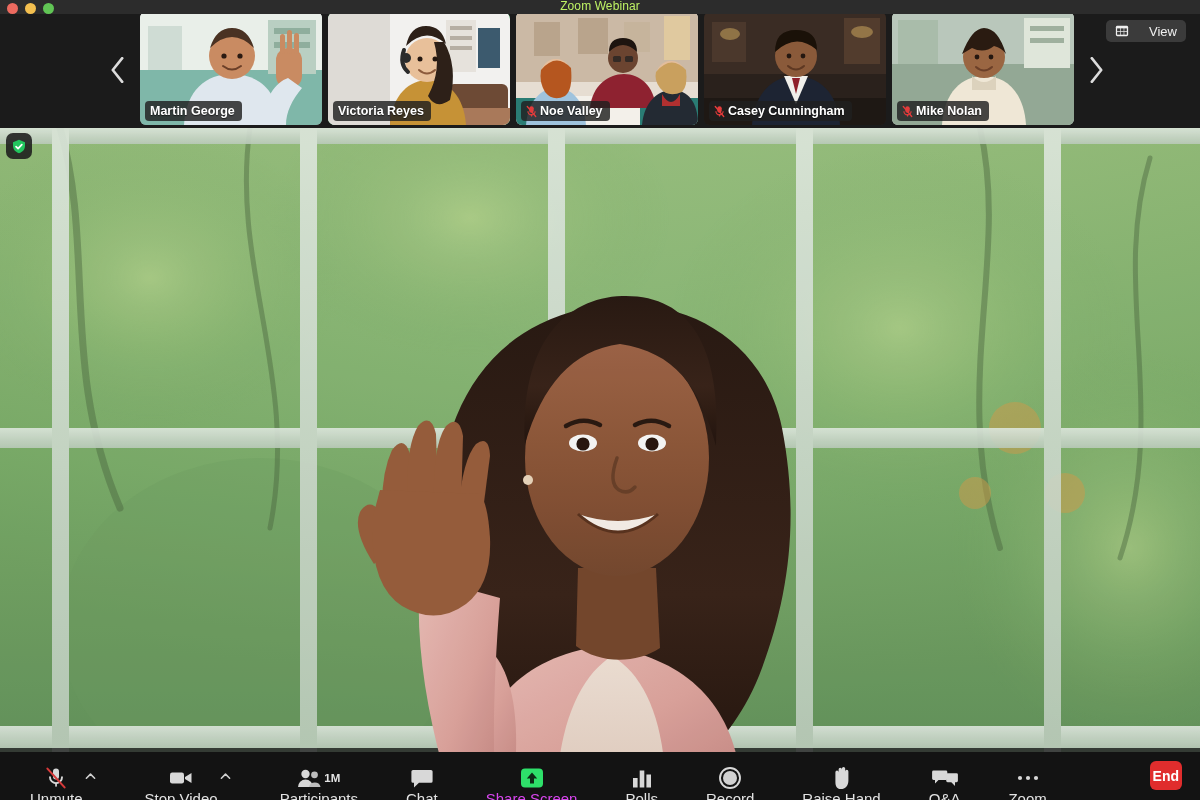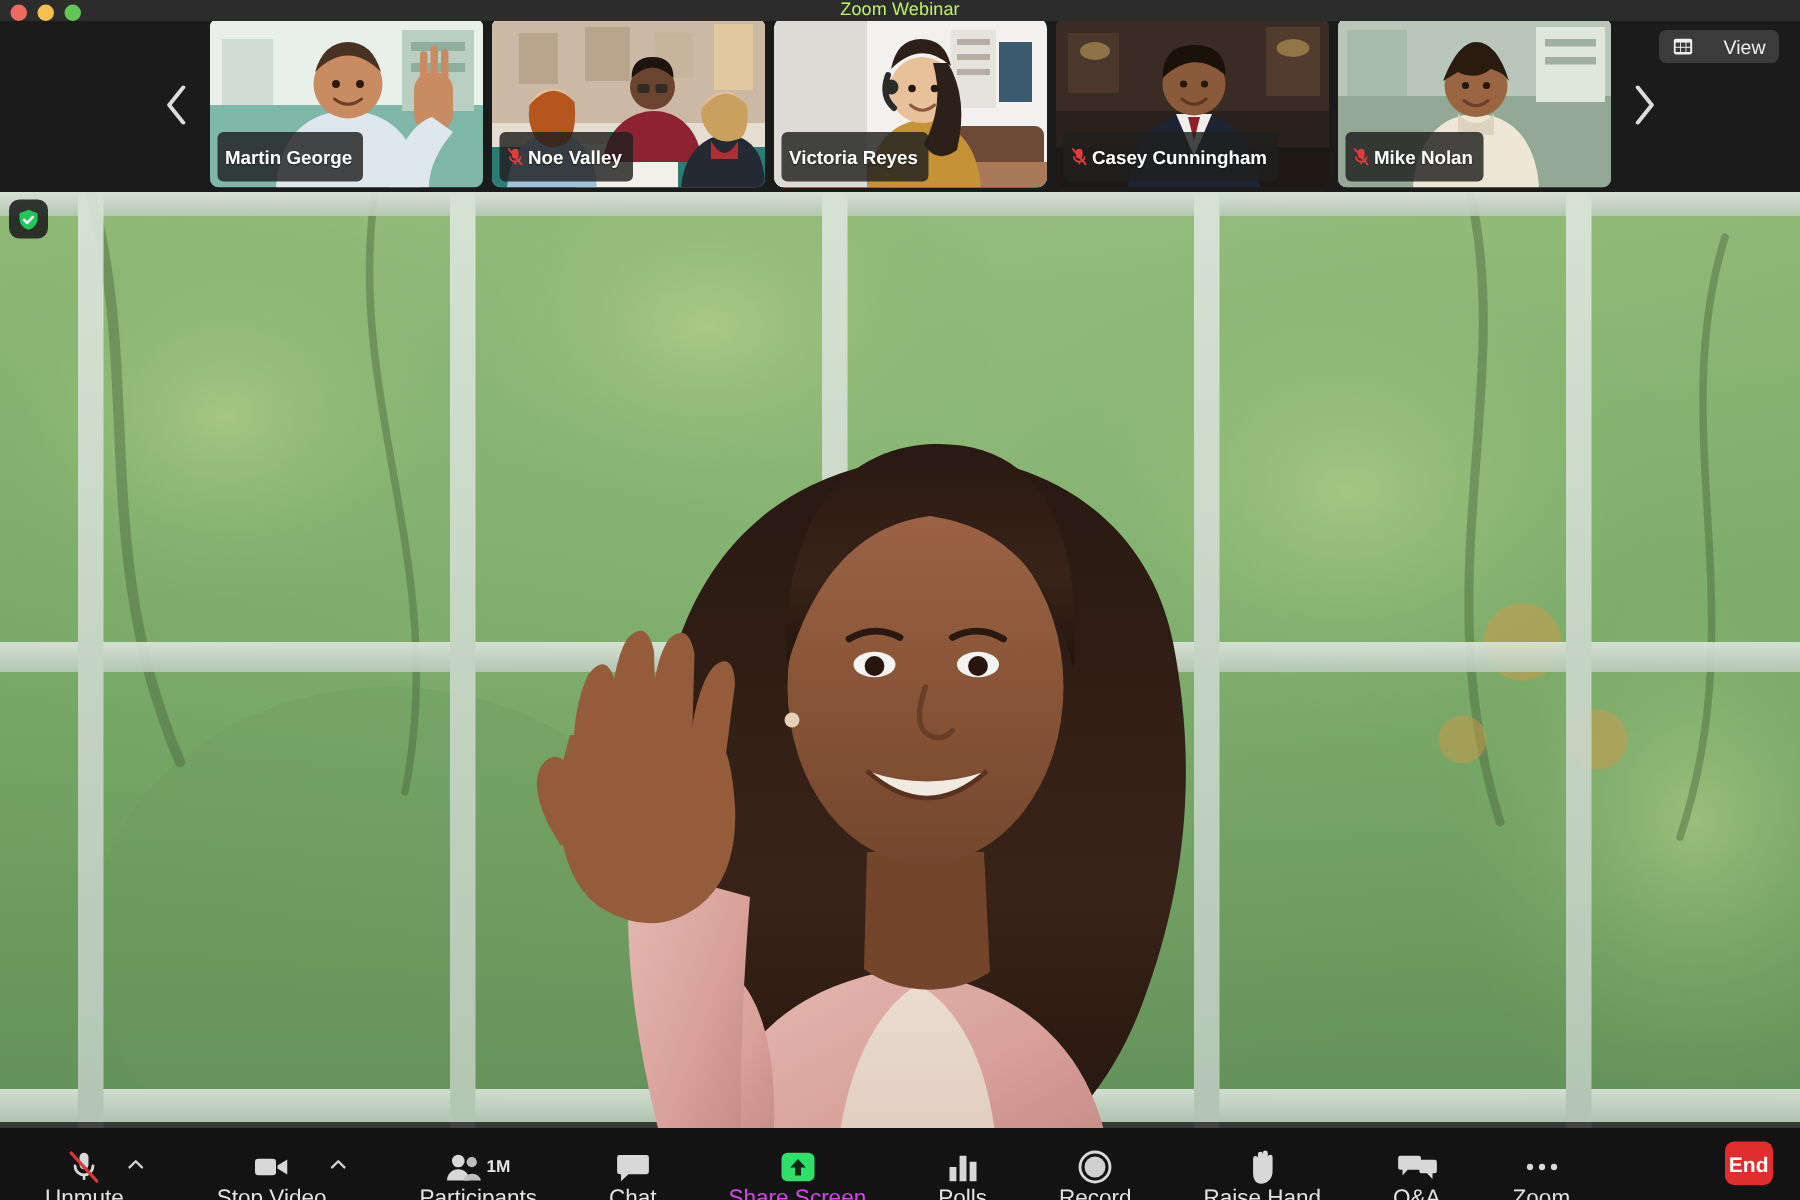--- a/index.html
+++ b/index.html
@@ -26,21 +26,21 @@
   .nav-arrow { width:45px; height:116px; display:flex; align-items:center;
     justify-content:center; color:#d8d8d8; flex:0 0 auto; }
   .nav-arrow svg { width:15px; height:26px; }
   .nav-left { margin-left:95px; }
   .tiles { display:flex; gap:6px; flex:0 0 auto; }
 
   .tile { position:relative; width:182px; height:113px; border-radius:6px;
     overflow:hidden; background:#222; flex:0 0 auto; }
   .tile.active { outline:3px solid #20c659; outline-offset:-3px; border-radius:7px; }
   .tile .scene { position:absolute; inset:0; }
-  .namechip { position:absolute; left:5px; bottom:4px; max-width:170px; height:33px;
+  .namechip { position:absolute; left:5px; bottom:4px; max-width:170px; height:20px;
     display:flex; align-items:center; gap:3px; padding:0 7px 0 5px;
     background:rgba(32,32,32,.82); border-radius:4px; }
   .namechip .nm { font-size:12.5px; color:#fff; font-weight:700; white-space:nowrap;
     text-shadow:0 1px 1px rgba(0,0,0,.6); }
   .mutedot { width:11px; height:13px; flex:0 0 auto; }
 
   
   .stage { position:absolute; top:128px; left:0; width:1200px; height:672px;
     overflow:hidden; background:#79a070; }
   .stage-scene { position:absolute; inset:0; }
@@ -245,57 +245,20 @@
               <rect x="147" y="18" width="5" height="24" rx="2.5"></rect>
               <rect x="154" y="21" width="5" height="21" rx="2.5"></rect>
             </g>
             <path d="M120 113 C 124 86, 136 70, 148 66 L 162 76 C 152 88, 146 100, 146 113 Z" fill="#dfe7ee"></path>
           </svg>
           <div class="namechip">
             <span class="nm">Martin George</span>
           </div>
         </div>
 
-        <div class="tile">
-          <svg class="scene" viewBox="0 0 182 113" preserveAspectRatio="xMidYMid slice">
-            <rect width="182" height="113" fill="#e6ddd2"></rect>
-            <rect x="0" y="0" width="182" height="70" fill="#cbb9a5"></rect>
-            <rect x="18" y="10" width="26" height="34" fill="#b9a48c"></rect>
-            <rect x="62" y="6" width="30" height="36" fill="#b9a48c"></rect>
-            <rect x="108" y="10" width="26" height="30" fill="#c6b49c"></rect>
-            <rect x="148" y="4" width="26" height="44" fill="#e0c99f"></rect>
-            <rect x="0" y="86" width="182" height="27" fill="#2a7c74"></rect>
-            <rect x="56" y="84" width="68" height="29" fill="#f3f0ea"></rect>
-
-            <path d="M10 113 C 12 88, 26 76, 40 76 C 56 76, 68 88, 70 113 Z" fill="#9fc3dd"></path>
-            <circle cx="40" cy="62" r="15" fill="#e8bf9c"></circle>
-            <path d="M25 58 q15 -18 30 -2 q2 22 -6 28 q-12 6 -20 -4 q-6 -10 -4 -22 Z" fill="#b5561f"></path>
-
-            <path d="M74 96 C 76 74, 92 62, 108 62 C 124 62, 138 74, 140 96 Z" fill="#8e2230"></path>
-            <circle cx="107" cy="46" r="15" fill="#6b4430"></circle>
-            <path d="M93 40 q14 -14 28 0 q0 -14 -14 -14 q-14 0 -14 14 Z" fill="#1d140f"></path>
-            <rect x="97" y="44" width="8" height="6" rx="1.5" fill="#222" opacity=".75"></rect>
-            <rect x="109" y="44" width="8" height="6" rx="1.5" fill="#222" opacity=".75"></rect>
-
-            <path d="M126 113 C 128 90, 142 78, 156 78 C 172 78, 182 90, 182 113 Z" fill="#232a33"></path>
-            <circle cx="155" cy="64" r="15" fill="#e3bd9c"></circle>
-            <path d="M140 60 q15 -18 30 -2 q2 16 -4 22 q-14 6 -22 -4 q-6 -8 -4 -16 Z" fill="#c9a05e"></path>
-            <path d="M146 82 q9 16 18 0 l 0 12 -18 0 Z" fill="#b03030"></path>
-          </svg>
-          <div class="namechip">
-            <svg class="mutedot" viewBox="0 0 14 16">
-              <rect x="4.2" y="1.2" width="5.6" height="8.4" rx="2.8" fill="#e23b3b"></rect>
-              <path d="M2.4 7.6 a4.6 4.6 0 0 0 9.2 0" stroke="#e23b3b" stroke-width="1.5" fill="none"></path>
-              <rect x="6.3" y="11.4" width="1.5" height="3" fill="#e23b3b"></rect>
-              <path d="M1.6 1.6 L12.4 14.4" stroke="#e23b3b" stroke-width="1.7" stroke-linecap="round"></path>
-            </svg>
-            <span class="nm">Noe Valley</span>
-          </div>
-        </div>
-
         <div class="tile active">
           <svg class="scene" viewBox="0 0 182 113" preserveAspectRatio="xMidYMid slice">
             <rect width="182" height="113" fill="#f2f1ef"></rect>
             <rect x="0" y="0" width="62" height="113" fill="#dedbd6"></rect>
             <rect x="118" y="8" width="30" height="52" fill="#e6e2dc"></rect>
             <rect x="122" y="14" width="22" height="4" fill="#b6aea3"></rect>
             <rect x="122" y="24" width="22" height="4" fill="#b6aea3"></rect>
             <rect x="122" y="34" width="22" height="4" fill="#b6aea3"></rect>
             <rect x="150" y="16" width="22" height="40" fill="#3c5a6e"></rect>
             <rect x="120" y="72" width="60" height="30" rx="6" fill="#6d4a35"></rect>
@@ -305,20 +268,57 @@
             <path d="M116 30 q14 24 6 58 q-14 10 -22 -4 q14 -26 6 -54 Z" fill="#2d2018"></path>
             <path d="M78 34 q20 -20 40 -2 q-4 -18 -20 -18 q-16 0 -20 20 Z" fill="#2d2018"></path>
             <circle cx="92" cy="47" r="2.5" fill="#241710"></circle>
               <circle cx="107" cy="47" r="2.5" fill="#241710"></circle>
             <path d="M91 58 q8 7 16 0" stroke="#8c5a3c" stroke-width="2" fill="none" stroke-linecap="round"></path>
             <path d="M76 38 q-5 14 4 22" stroke="#2b2b2b" stroke-width="4" fill="none" stroke-linecap="round"></path>
             <circle cx="78" cy="46" r="5" fill="#2b2b2b"></circle>
           </svg>
           <div class="namechip">
             <span class="nm">Victoria Reyes</span>
+          </div>
+        </div>
+
+        <div class="tile">
+          <svg class="scene" viewBox="0 0 182 113" preserveAspectRatio="xMidYMid slice">
+            <rect width="182" height="113" fill="#e6ddd2"></rect>
+            <rect x="0" y="0" width="182" height="70" fill="#cbb9a5"></rect>
+            <rect x="18" y="10" width="26" height="34" fill="#b9a48c"></rect>
+            <rect x="62" y="6" width="30" height="36" fill="#b9a48c"></rect>
+            <rect x="108" y="10" width="26" height="30" fill="#c6b49c"></rect>
+            <rect x="148" y="4" width="26" height="44" fill="#e0c99f"></rect>
+            <rect x="0" y="86" width="182" height="27" fill="#2a7c74"></rect>
+            <rect x="56" y="84" width="68" height="29" fill="#f3f0ea"></rect>
+
+            <path d="M10 113 C 12 88, 26 76, 40 76 C 56 76, 68 88, 70 113 Z" fill="#9fc3dd"></path>
+            <circle cx="40" cy="62" r="15" fill="#e8bf9c"></circle>
+            <path d="M25 58 q15 -18 30 -2 q2 22 -6 28 q-12 6 -20 -4 q-6 -10 -4 -22 Z" fill="#b5561f"></path>
+
+            <path d="M74 96 C 76 74, 92 62, 108 62 C 124 62, 138 74, 140 96 Z" fill="#8e2230"></path>
+            <circle cx="107" cy="46" r="15" fill="#6b4430"></circle>
+            <path d="M93 40 q14 -14 28 0 q0 -14 -14 -14 q-14 0 -14 14 Z" fill="#1d140f"></path>
+            <rect x="97" y="44" width="8" height="6" rx="1.5" fill="#222" opacity=".75"></rect>
+            <rect x="109" y="44" width="8" height="6" rx="1.5" fill="#222" opacity=".75"></rect>
+
+            <path d="M126 113 C 128 90, 142 78, 156 78 C 172 78, 182 90, 182 113 Z" fill="#232a33"></path>
+            <circle cx="155" cy="64" r="15" fill="#e3bd9c"></circle>
+            <path d="M140 60 q15 -18 30 -2 q2 16 -4 22 q-14 6 -22 -4 q-6 -8 -4 -16 Z" fill="#c9a05e"></path>
+            <path d="M146 82 q9 16 18 0 l 0 12 -18 0 Z" fill="#b03030"></path>
+          </svg>
+          <div class="namechip">
+            <svg class="mutedot" viewBox="0 0 14 16">
+              <rect x="4.2" y="1.2" width="5.6" height="8.4" rx="2.8" fill="#e23b3b"></rect>
+              <path d="M2.4 7.6 a4.6 4.6 0 0 0 9.2 0" stroke="#e23b3b" stroke-width="1.5" fill="none"></path>
+              <rect x="6.3" y="11.4" width="1.5" height="3" fill="#e23b3b"></rect>
+              <path d="M1.6 1.6 L12.4 14.4" stroke="#e23b3b" stroke-width="1.7" stroke-linecap="round"></path>
+            </svg>
+            <span class="nm">Noe Valley</span>
           </div>
         </div>
 
         <div class="tile">
           <svg class="scene" viewBox="0 0 182 113" preserveAspectRatio="xMidYMid slice">
             <rect width="182" height="113" fill="#2a211c"></rect>
             <rect x="0" y="0" width="182" height="62" fill="#3a2c24"></rect>
             <rect x="8" y="10" width="34" height="40" fill="#4b382c"></rect>
             <rect x="140" y="6" width="36" height="46" fill="#523c2d"></rect>
             <ellipse cx="26" cy="22" rx="10" ry="6" fill="#c9a45c" opacity=".55"></ellipse>

